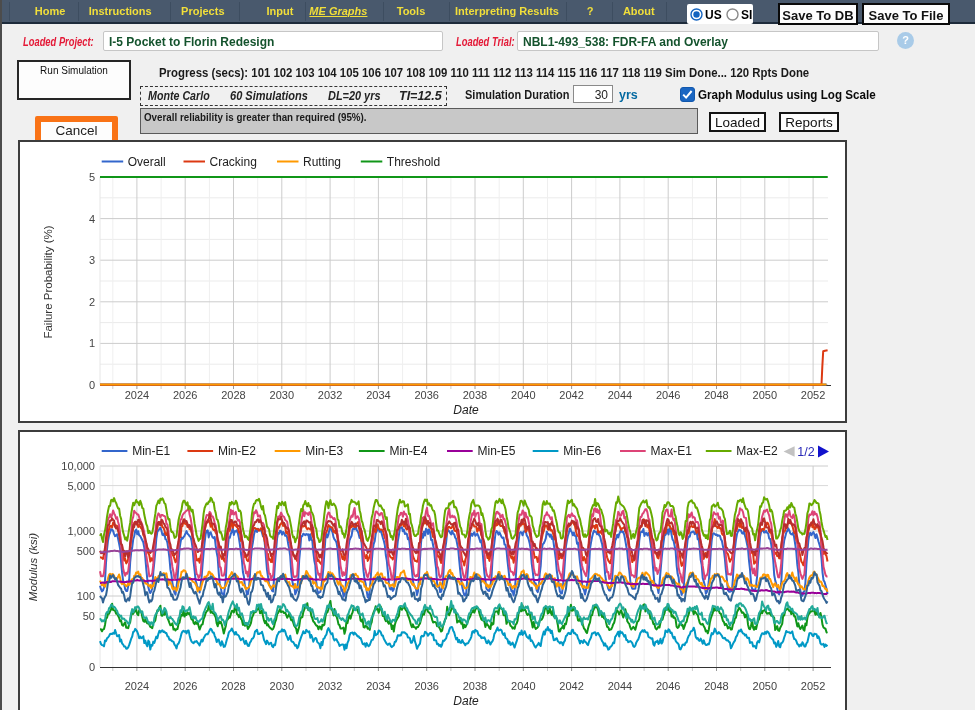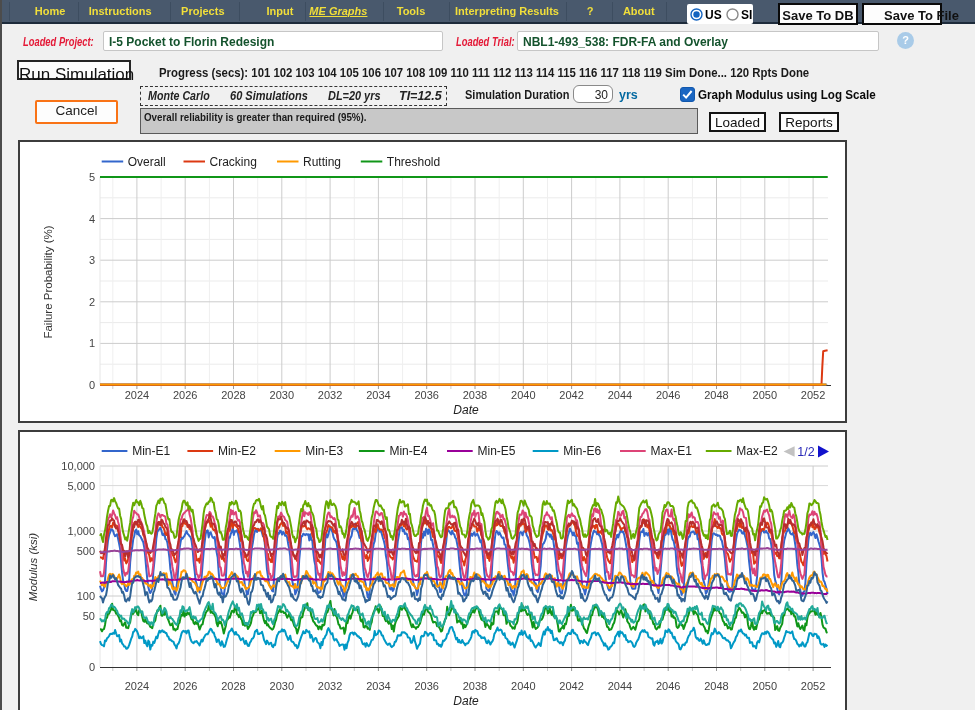--- a/index.html
+++ b/index.html
@@ -43,47 +43,47 @@
 <svg class="abs" style="left:690px;top:7.5px" width="13" height="13">
  <circle cx="6.5" cy="6.5" r="5.5" fill="#fff" stroke="#1464c0" stroke-width="1.4"></circle>
  <circle cx="6.5" cy="6.5" r="3.2" fill="#1464c0"></circle>
   </svg>
 <div class="abs" style="left:705px;top:8px;font-size:12px;font-weight:bold;color:#000">US</div>
 <svg class="abs" style="left:726px;top:7.5px" width="13" height="13">
  <circle cx="6.5" cy="6.5" r="5.5" fill="#fff" stroke="#8a8a8a" stroke-width="1.4"></circle>
   </svg>
 <div class="abs" style="left:741px;top:8px;font-size:12px;font-weight:bold;color:#000">SI</div>
 <div class="btn" style="left:778px;top:3px;width:80px;height:22px;border:2px solid #0a0a0a;font-size:13px;font-weight:bold;padding-top:3px;">Save To DB</div>
-<div class="btn" style="left:862px;top:3px;width:80px;height:22px;border:2px solid #0a0a0a;font-size:13px;font-weight:bold;padding-top:3px;padding-left:20px;">Save To File</div>
+<div class="btn" style="left:862px;top:3px;width:88px;height:22px;border:2px solid #0a0a0a;font-size:13px;font-weight:bold;padding-top:3px;">Save To File</div>
 
 <div class="redlab" style="left:23px;top:34px;">Loaded Project:</div>
 <div class="inpbox" style="left:103px;top:31px;width:340px;">I-5 Pocket to Florin Redesign</div>
 <div class="redlab" style="left:456px;top:34px;">Loaded Trial:</div>
 <div class="inpbox" style="left:517px;top:31px;width:362px;">NBL1-493_538: FDR-FA and Overlay</div>
 <div class="abs" style="left:897px;top:32px;width:17px;height:17px;border-radius:50%;background:#a9cbe8;color:#fff;font-size:11px;font-weight:bold;text-align:center;line-height:17px;">?</div>
 
-<div class="btn" style="left:17px;top:60px;width:114px;height:20px;border:2px solid #262626;font-size:17px;padding-top:3px;">Run Simulation</div>
+<div class="btn" style="left:17px;top:60px;width:114px;height:40px;border:2px solid #262626;font-size:10px;padding-top:3px;">Run Simulation</div>
 <div class="abs" style="left:159px;top:66px;font-size:12.5px;font-weight:bold;color:#1a1a1a;transform:scaleX(.91);transform-origin:0 50%;white-space:nowrap;">Progress (secs): 101 102 103 104 105 106 107 108 109 110 111 112 113 114 115 116 117 118 119 Sim Done... 120 Rpts Done</div>
 
 <div class="abs" style="left:140px;top:86px;width:307px;height:20px;border:1px dashed #333;"></div>
 <div class="abs" style="left:148px;top:89px;font-size:12px;font-weight:bold;font-style:italic;color:#222;transform:scaleX(.89);transform-origin:0 50%;">Monte Carlo</div>
 <div class="abs" style="left:230px;top:89px;font-size:12px;font-weight:bold;font-style:italic;color:#222;transform:scaleX(.92);transform-origin:0 50%;">60 Simulations</div>
 <div class="abs" style="left:328px;top:89px;font-size:12px;font-weight:bold;font-style:italic;color:#222;transform:scaleX(.91);transform-origin:0 50%;">DL=20 yrs</div>
 <div class="abs" style="left:399px;top:89px;font-size:12.5px;font-weight:bold;font-style:italic;color:#222;">TI=12.5</div>
 
 <div class="abs" style="left:465px;top:88px;font-size:12.5px;font-weight:bold;color:#1a1a1a;transform:scaleX(.88);transform-origin:0 50%;white-space:nowrap;">Simulation Duration</div>
-<div class="abs" style="left:573px;top:85px;width:40px;height:18px;background:#fff;border:1px solid #8a8a8a;border-radius:6px;font-size:12px;color:#222;text-align:right;padding:2px 4px 0 0;">30</div>
+<div class="abs" style="left:573px;top:85px;width:40px;height:18px;background:#fff;border:1px solid #8a8a8a;border-radius:0;font-size:12px;color:#222;text-align:right;padding:2px 4px 0 0;">30</div>
 <div class="abs" style="left:619px;top:88px;font-size:12.5px;font-weight:bold;color:#0369a1;">yrs</div>
 <svg class="abs" style="left:680px;top:87px" width="15" height="15">
  <rect x="0.5" y="0.5" width="14" height="14" rx="2.5" fill="#1a66c2" stroke="#1258ad"></rect>
  <path d="M 3.2 7.6 L 6.1 10.6 L 11.6 4.0" fill="none" stroke="#fff" stroke-width="2"></path>
   </svg>
 <div class="abs" style="left:698px;top:88px;font-size:12.5px;font-weight:bold;color:#0a0a0a;transform:scaleX(.93);transform-origin:0 50%;white-space:nowrap;">Graph Modulus using Log Scale</div>
 
-<div class="btn" style="left:35px;top:100px;width:83px;height:24px;border:2px solid #f97316;border-radius:2px;font-size:13.5px;padding-top:1px;color:#222;">Cancel</div>
+<div class="btn" style="left:35px;top:116px;width:83px;height:32px;border:6px solid #f97316;border-radius:2px;font-size:13.5px;padding-top:1px;color:#222;">Cancel</div>
 <div class="abs" style="left:140px;top:108px;width:558px;height:26px;background:#c8c8c8;border:1px solid #5a5a5a;font-size:11px;font-weight:bold;color:#1a1a1a;padding:2px 0 0 3px;"><span style="display:inline-block;transform:scaleX(.89);transform-origin:0 50%;white-space:nowrap;">Overall reliability is greater than required (95%).</span></div>
 <div class="btn" style="left:709px;top:112px;width:57px;height:20px;border:2px solid #141414;font-size:13.5px;padding-top:1px;">Loaded</div>
 <div class="btn" style="left:779px;top:112px;width:60px;height:20px;border:2px solid #141414;font-size:13.5px;padding-top:1px;">Reports</div>
 
 <div class="chartbox" style="top:140px;height:283px;">
 <svg width="825" height="279" viewBox="20 142 825 279" font-family="Liberation Sans, sans-serif">
 <line x1="100" y1="364.2" x2="828" y2="364.2" stroke="#ebebeb" stroke-width="1"></line>
 <line x1="100" y1="322.6" x2="828" y2="322.6" stroke="#ebebeb" stroke-width="1"></line>
 <line x1="100" y1="281.0" x2="828" y2="281.0" stroke="#ebebeb" stroke-width="1"></line>
 <line x1="100" y1="239.4" x2="828" y2="239.4" stroke="#ebebeb" stroke-width="1"></line>

